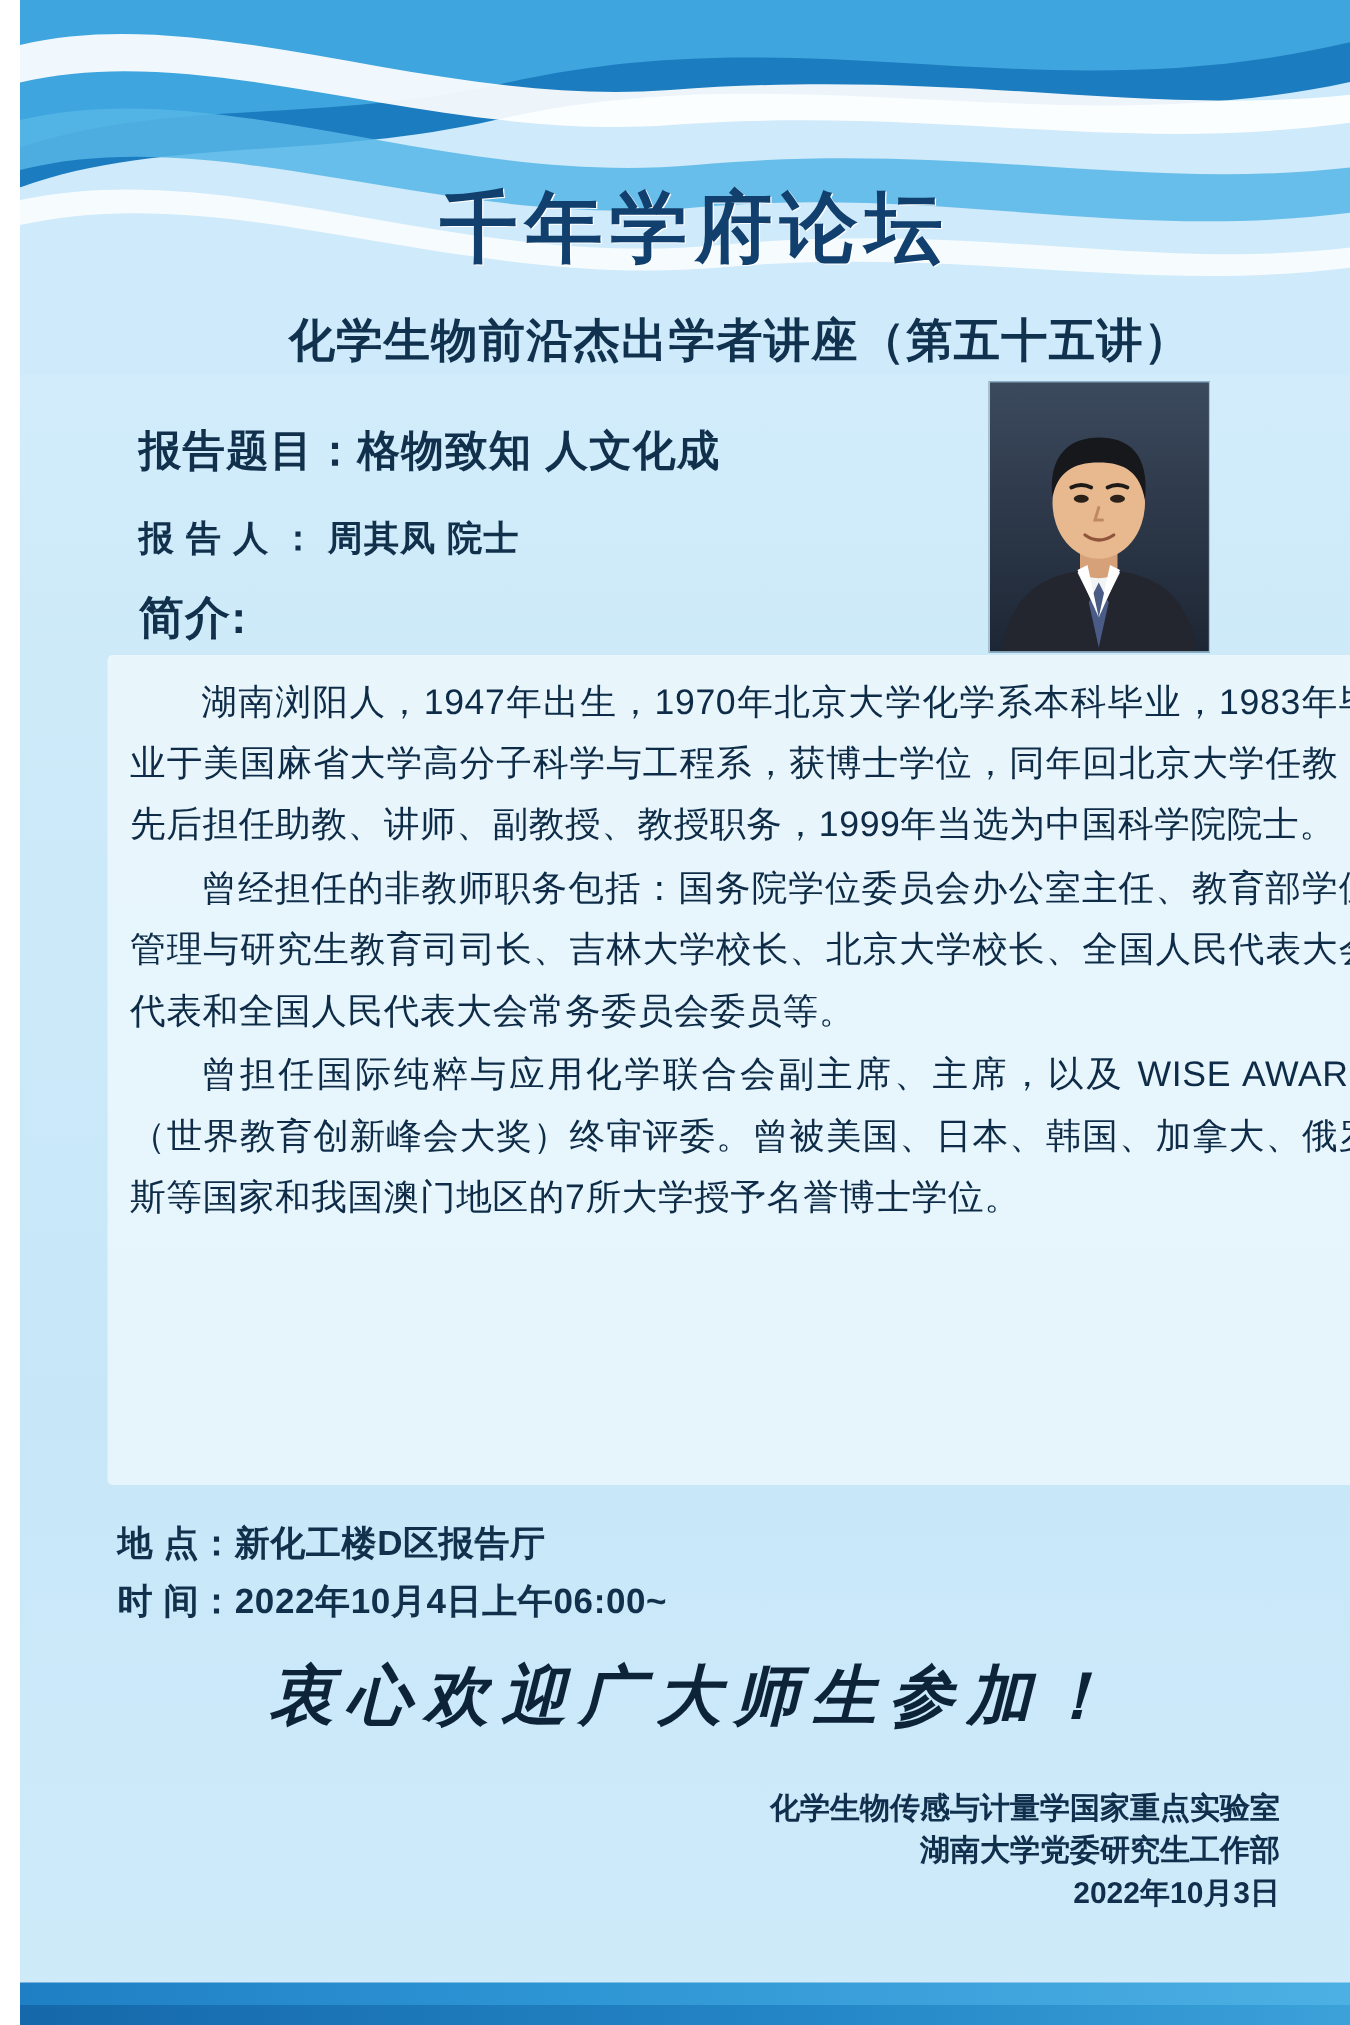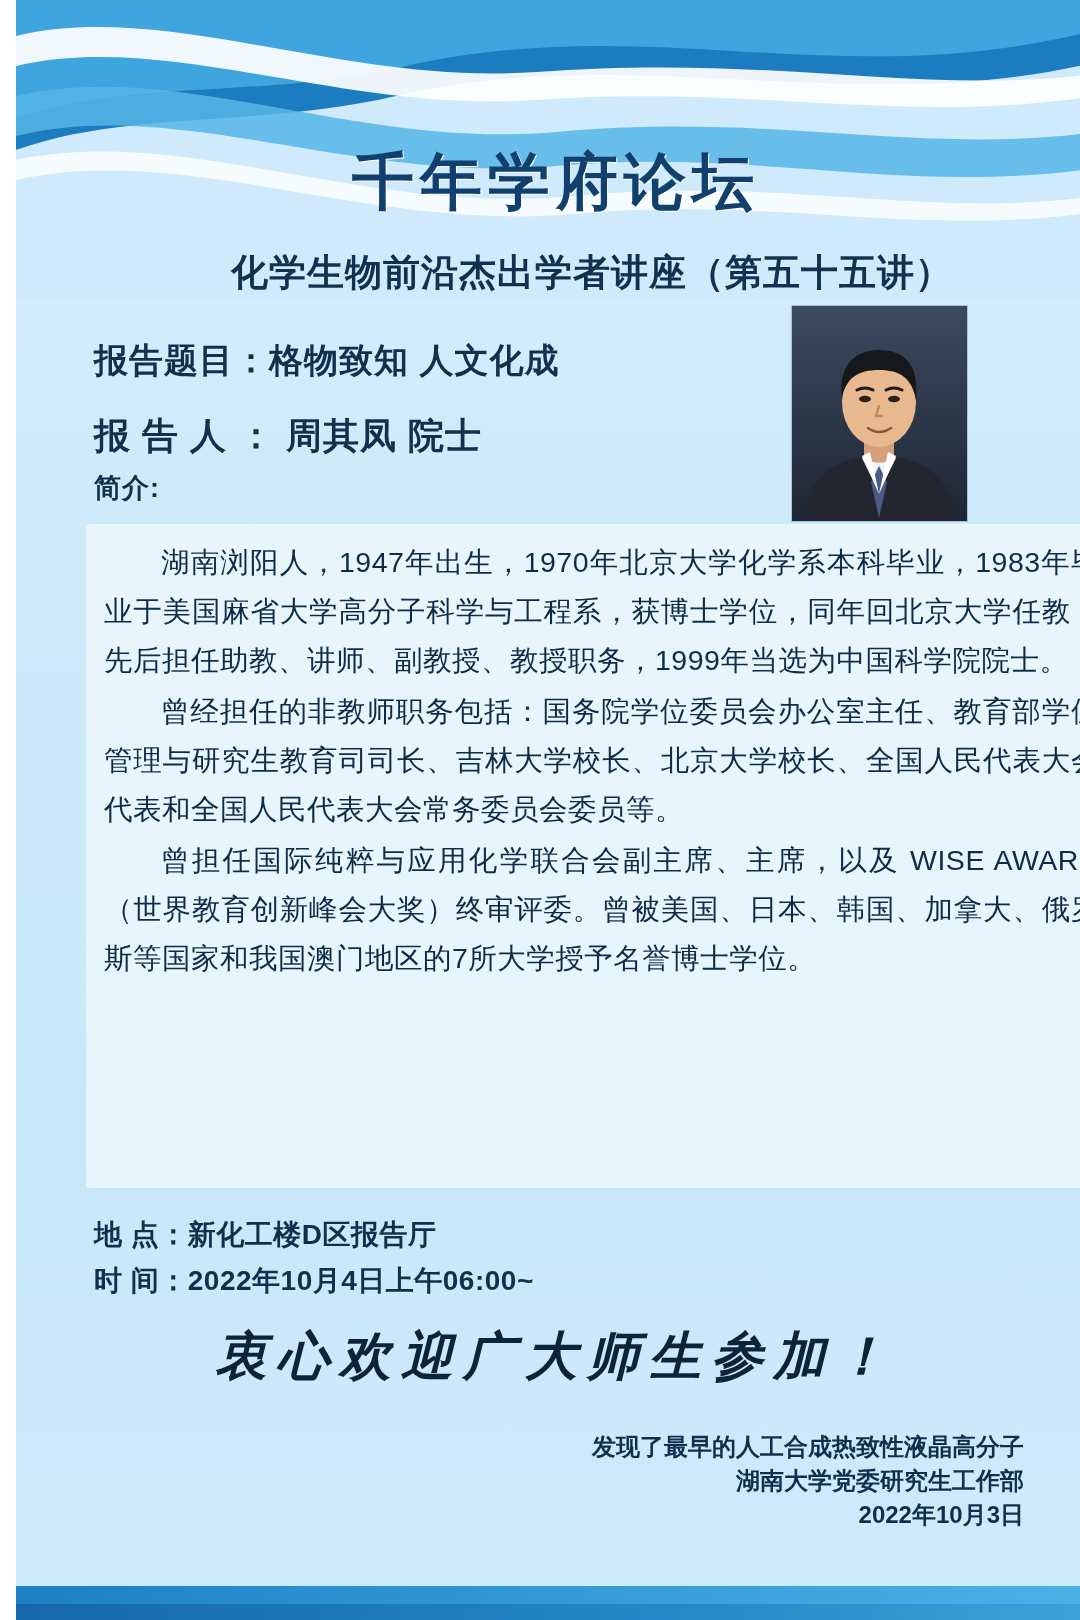--- a/index.html
+++ b/index.html
@@ -71,28 +71,28 @@
     text-align: center;
     font-weight: bold;
     font-size: 37px;
     letter-spacing: 1px;
     color: #11324f;
     padding-left: 36px;
   }
 
   .field-row {
     position: absolute;
-    left: 78px;
+    left: 95px;
     font-weight: bold;
     color: #10304c;
     white-space: nowrap;
   }
   .f-topic { top: 338px; font-size: 34px; letter-spacing: 1px; }
-  .f-speaker { top: 412px; font-size: 36px; letter-spacing: 1px; }
-  .f-intro { top: 470px; font-size: 27px; letter-spacing: 1px; }
+  .f-speaker { top: 412px; font-size: 28px; letter-spacing: 1px; }
+  .f-intro { top: 470px; font-size: 36px; letter-spacing: 1px; }
 
   .photo {
     position: absolute;
     left: 775px;
     top: 305px;
     width: 175px;
     height: 215px;
     border: 1px solid #9fc5dd;
     overflow: hidden;
     background: #2d3a4e;
@@ -223,21 +223,21 @@
       <p class="bio-p">曾经担任的非教师职务包括：国务院学位委员会办公室主任、教育部学位管理与研究生教育司司长、吉林大学校长、北京大学校长、全国人民代表大会代表和全国人民代表大会常务委员会委员等。</p>
       <p class="bio-p">曾担任国际纯粹与应用化学联合会副主席、主席，以及 WISE AWARD（世界教育创新峰会大奖）终审评委。曾被美国、日本、韩国、加拿大、俄罗斯等国家和我国澳门地区的7所大学授予名誉博士学位。</p>
     </div>
 
     <div class="meta-row m-place">地  点：新化工楼D区报告厅</div>
     <div class="meta-row m-time">时   间：2022年10月4日上午06:00~</div>
 
     <div class="welcome">衷心欢迎广大师生参加！</div>
 
     <div class="footer">
-      <div>发现了最早的人工合成热致性液晶高分子</div>
+      <div>化学生物传感与计量学国家重点实验室</div>
       <div>湖南大学党委研究生工作部</div>
       <div>2022年10月3日</div>
     </div>
   </div>
 
   <div class="bottom-bar">
     <div class="bottom-bar-inner"></div>
   </div>
 </div>
 

